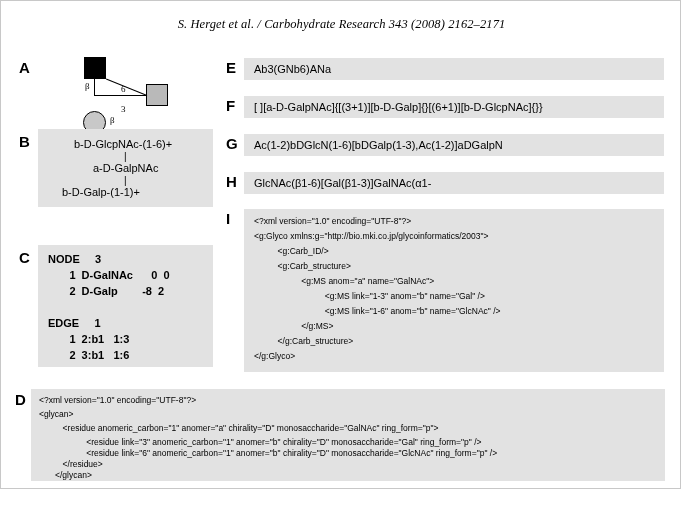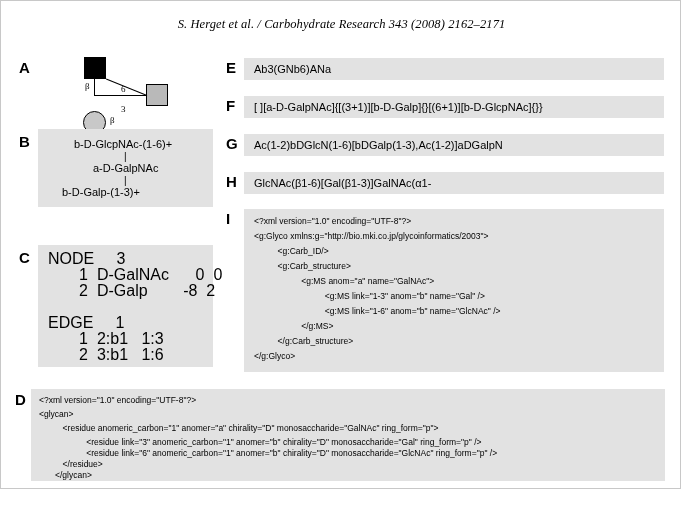--- a/index.html
+++ b/index.html
@@ -41,24 +41,25 @@
     font-size: 15px;
     color: #000;
   }
   .grey-box {
     position: absolute;
     background: #e2e2e2;
     box-sizing: border-box;
   }
   .code-line {
     font-family: "Liberation Sans", sans-serif;
-    font-size: 16px;
+    font-size: 11px;
     white-space: pre;
     color: #000;
     line-height: 12.5px;
+    font-weight: bold;
   }
   .mono-small {
     font-family: "Liberation Sans", sans-serif;
     font-size: 8.5px;
     white-space: pre;
     color: #000;
     line-height: 11px;
   }
   .sq-filled {
     position: absolute;
@@ -142,21 +143,21 @@
     <div class="glabel" style="left:47px; top:62px;">β</div>
     <div class="glabel" style="left:58px; top:51px;">3</div>
   </div>
 
   <div class="panel-letter" style="left:18px; top:132px;">B</div>
   <div class="grey-box" id="panelB-box">
     <div class="line-text" style="left:12px; top:9px;margin-left:24px;">b-D-GlcpNAc-(1-6)+</div>
     <div class="line-text" style="left:86px; top:22px; font-size:10px;">|</div>
     <div class="line-text" style="left:55px; top:33px;">a-D-GalpNAc</div>
     <div class="line-text" style="left:86px; top:46px; font-size:10px;">|</div>
-    <div class="line-text" style="left:24px; top:57px;">b-D-Galp-(1-3)+</div>
+    <div class="line-text" style="left:24px; top:57px;">b-D-Galp-(1-1)+</div>
   </div>
 
   <div class="panel-letter" style="left:18px; top:248px;">C</div>
   <div class="grey-box" id="panelC-box">
     <div class="code-line" style="position:absolute; left:10px; top:8px;">NODE     3</div>
     <div class="code-line" style="position:absolute; left:10px; top:24px;text-align:right;">       1  D-GalNAc      0  0</div>
     <div class="code-line" style="position:absolute; left:10px; top:40px;">       2  D-Galp        -8  2</div>
     <div class="code-line" style="position:absolute; left:10px; top:72px;">EDGE     1</div>
     <div class="code-line" style="position:absolute; left:10px; top:88px;">       1  2:b1   1:3</div>
     <div class="code-line" style="position:absolute; left:10px; top:104px;text-align:right;">       2  3:b1   1:6</div>

